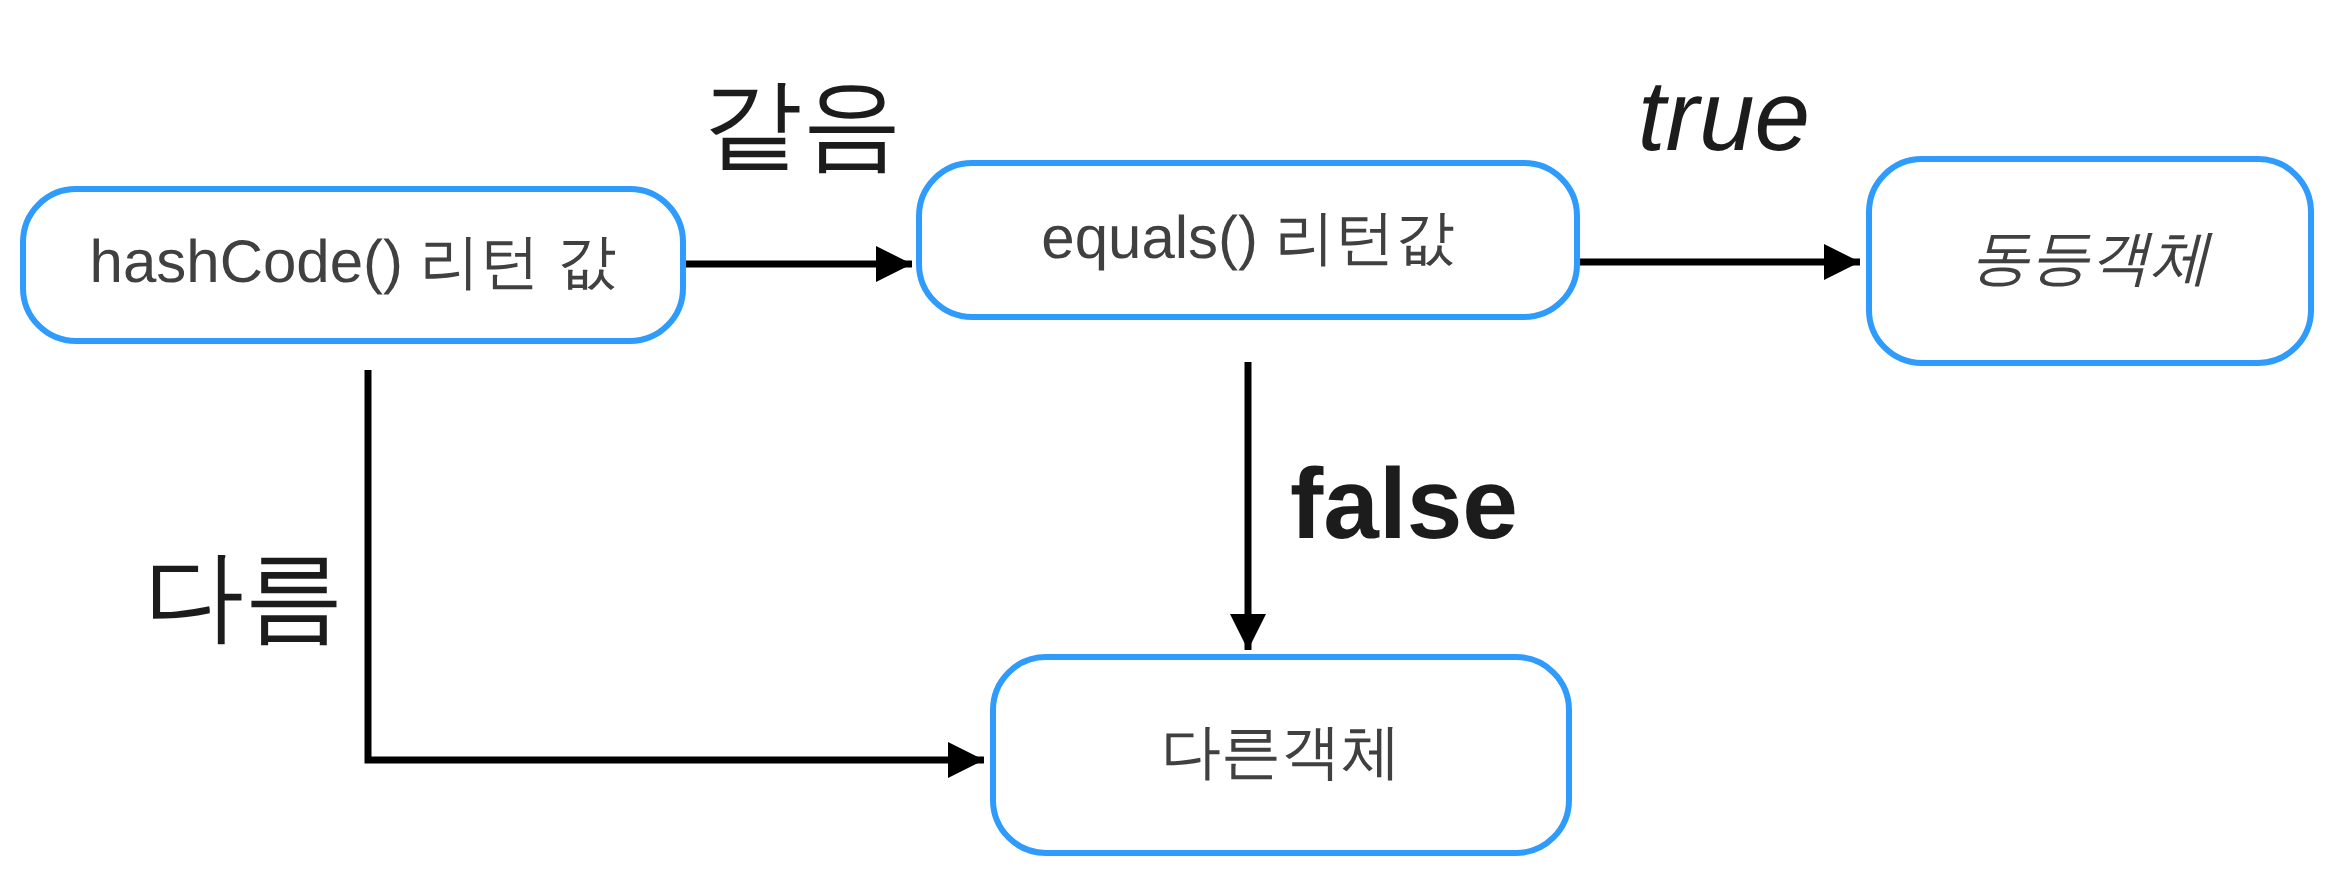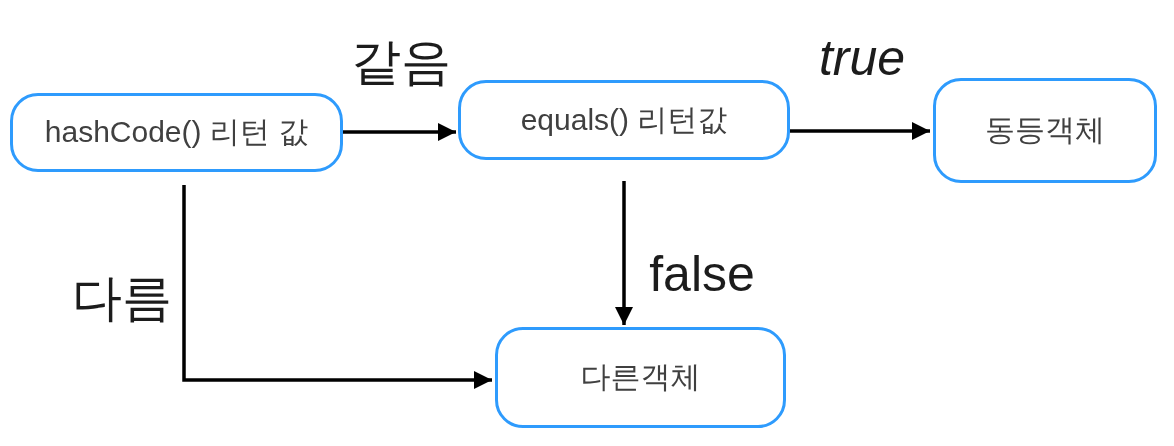--- a/index.html
+++ b/index.html
@@ -37,34 +37,34 @@
     align-items: center;
     justify-content: center;
     text-align: center;
     color: var(--node-text);
     font-size: 30px;
     line-height: 1.15;
     white-space: nowrap;
   }
   .node-hashcode { left: 10px;  top: 83px;  width: 333px; height: 79px; margin-top: 10px; }
   .node-equals   { left: 458px; top: 80px;  width: 332px; height: 80px; }
-  .node-equal    { left: 933px; top: 78px;  width: 224px; height: 105px; }
+  .node-equal    { left: 933px; top: 78px;  width: 224px; height: 105px; font-style: italic; }
   .node-diff     { left: 495px; top: 327px; width: 291px; height: 101px; }
   .edge-label {
     position: absolute;
     transform: translateX(-50%);
     color: var(--label-text);
     font-size: 50px;
     line-height: 1.05;
     white-space: nowrap;
     text-align: right;
   }
   .label-same  { left: 401px; top: 36px;  }
   .label-true  { left: 862px; top: 32px; font-style: italic;  }
-  .label-false { left: 702px; top: 248px; }
+  .label-false { left: 702px; top: 226px; font-weight: bold; }
   .label-diff  { left: 122px; top: 272px; }
 </style>
 </head>
 <body>
 
 <div class="canvas" style="--node-border: #2e9bfd; --arrow-color: #000000; --node-text: #404040; --label-text: #1c1c1c; background: rgb(255, 255, 255);">
 
   <svg class="arrows" viewBox="0 0 1174 446" xmlns="http://www.w3.org/2000/svg" aria-hidden="true">
     <defs>
       <marker id="arrowhead" viewBox="0 0 10 10" refX="10" refY="5" markerWidth="5.2" markerHeight="5.2" orient="auto-start-reverse">

